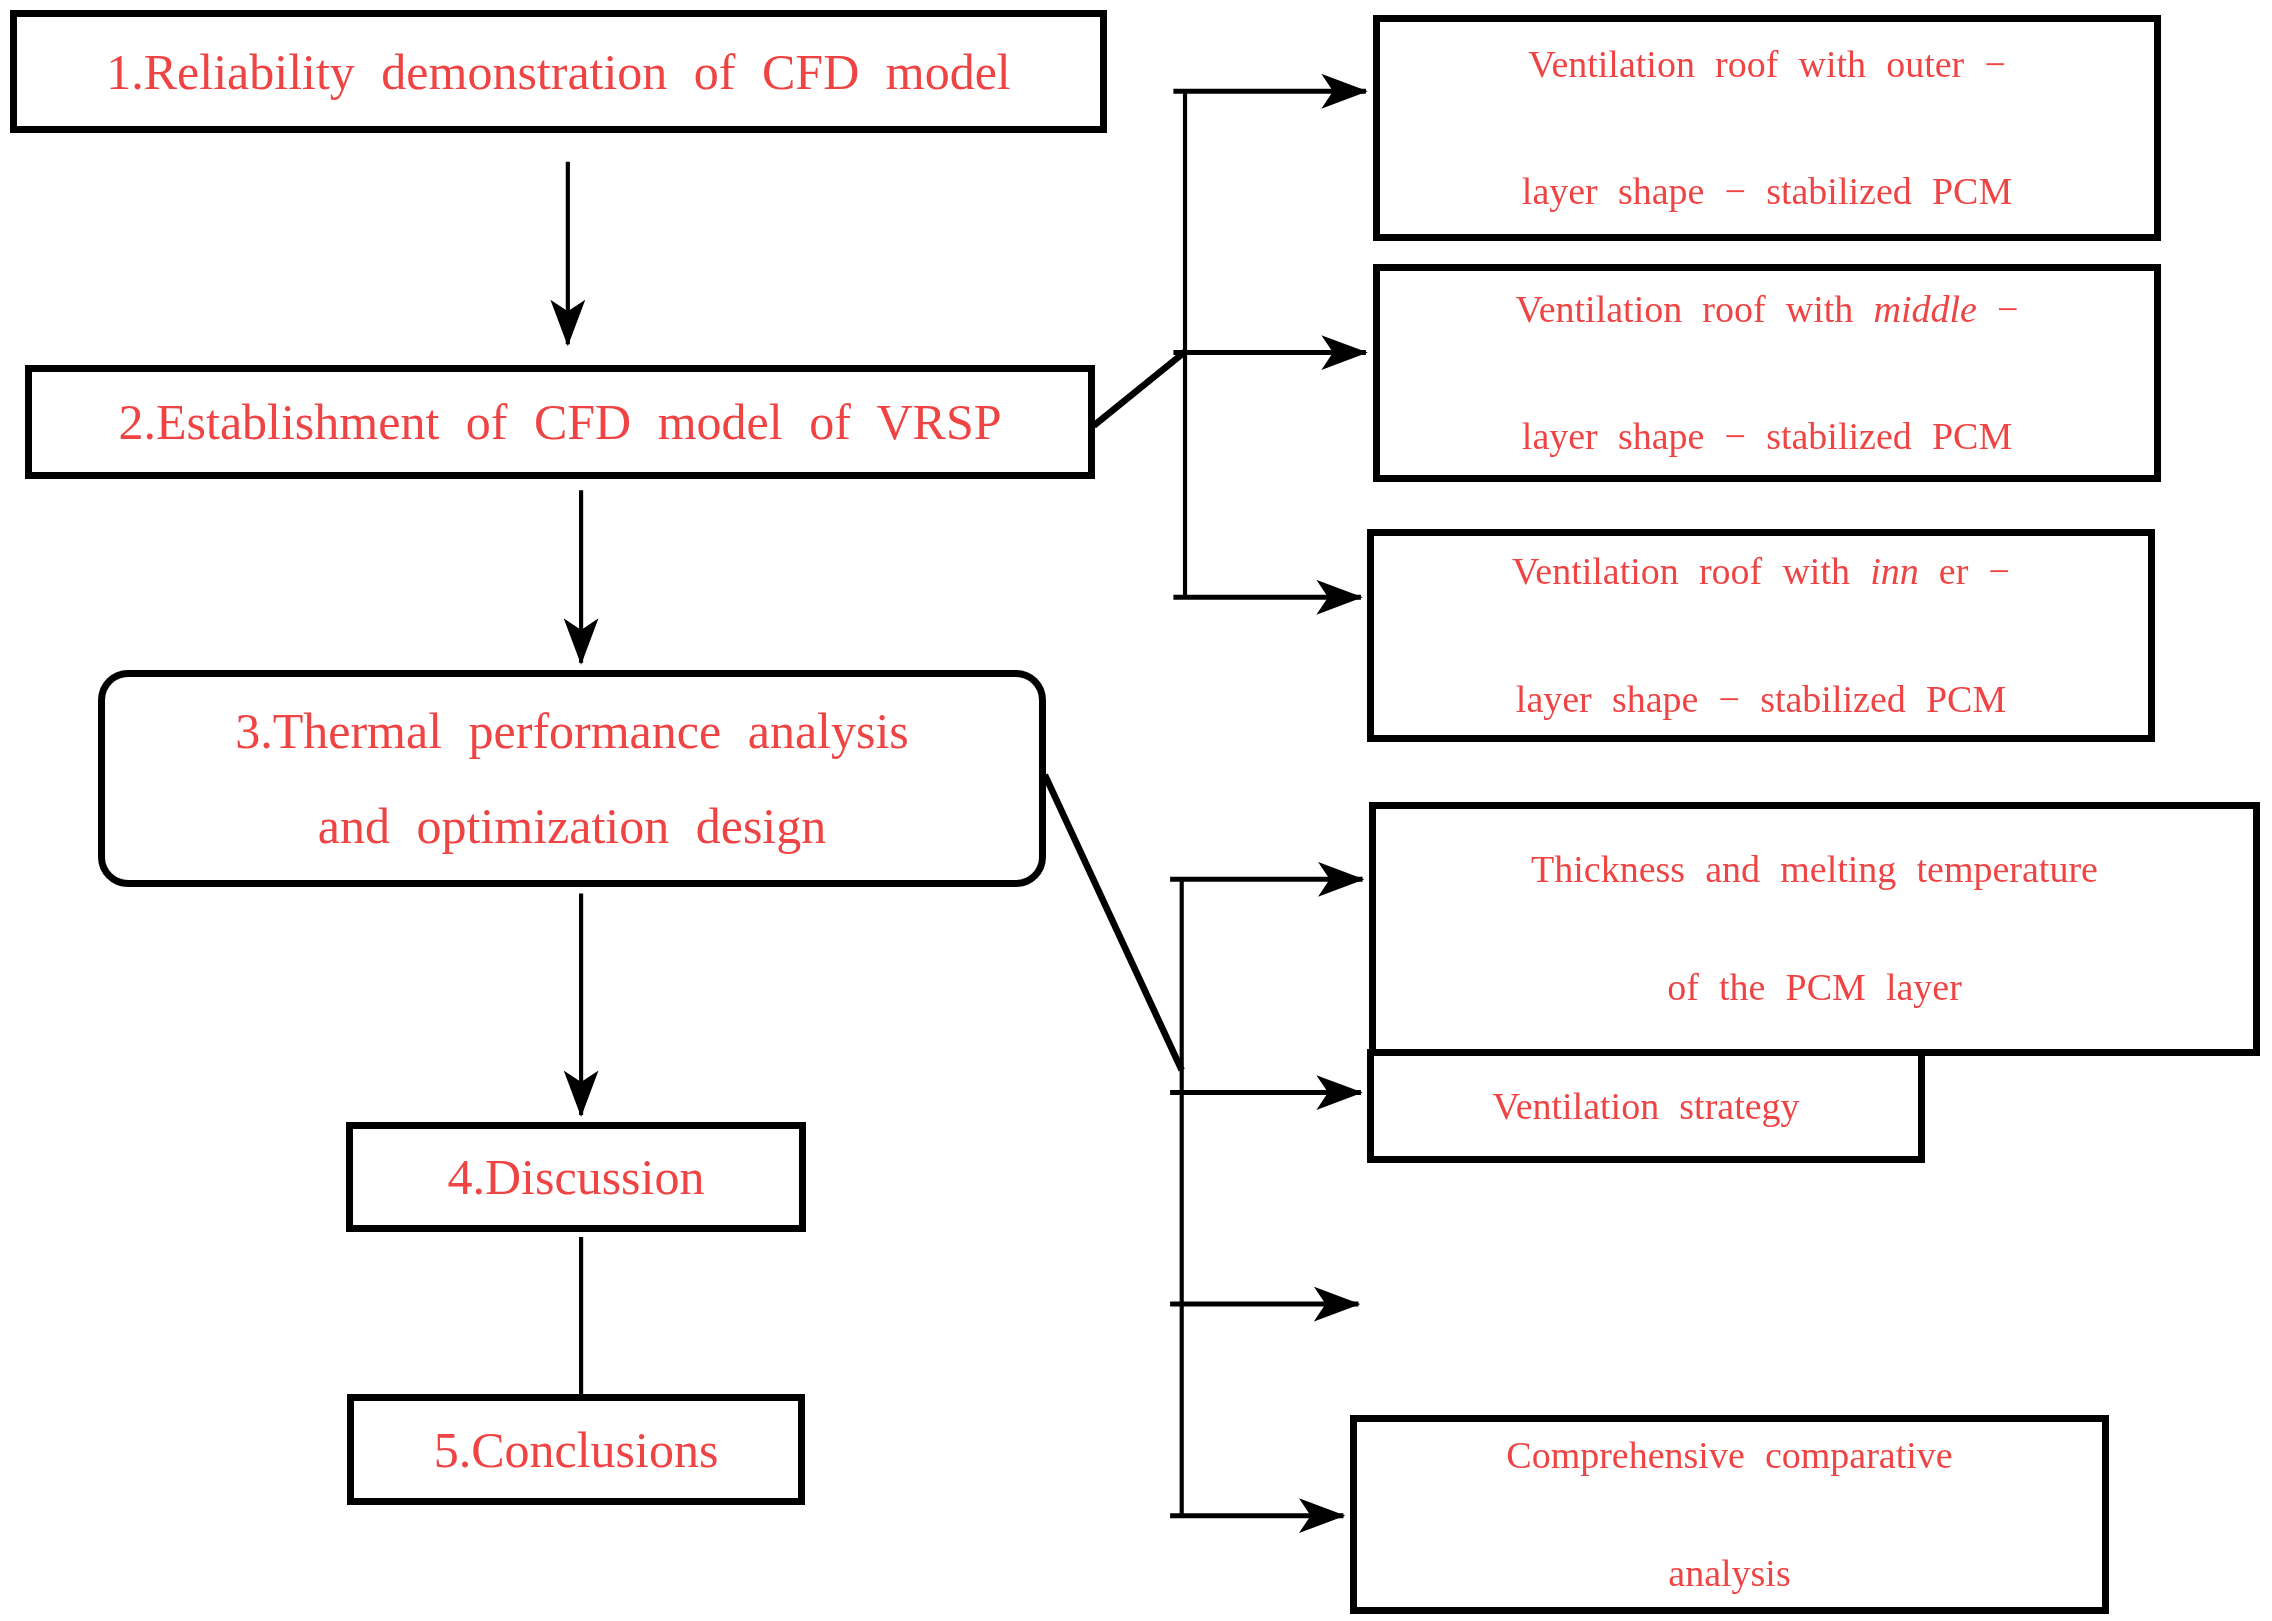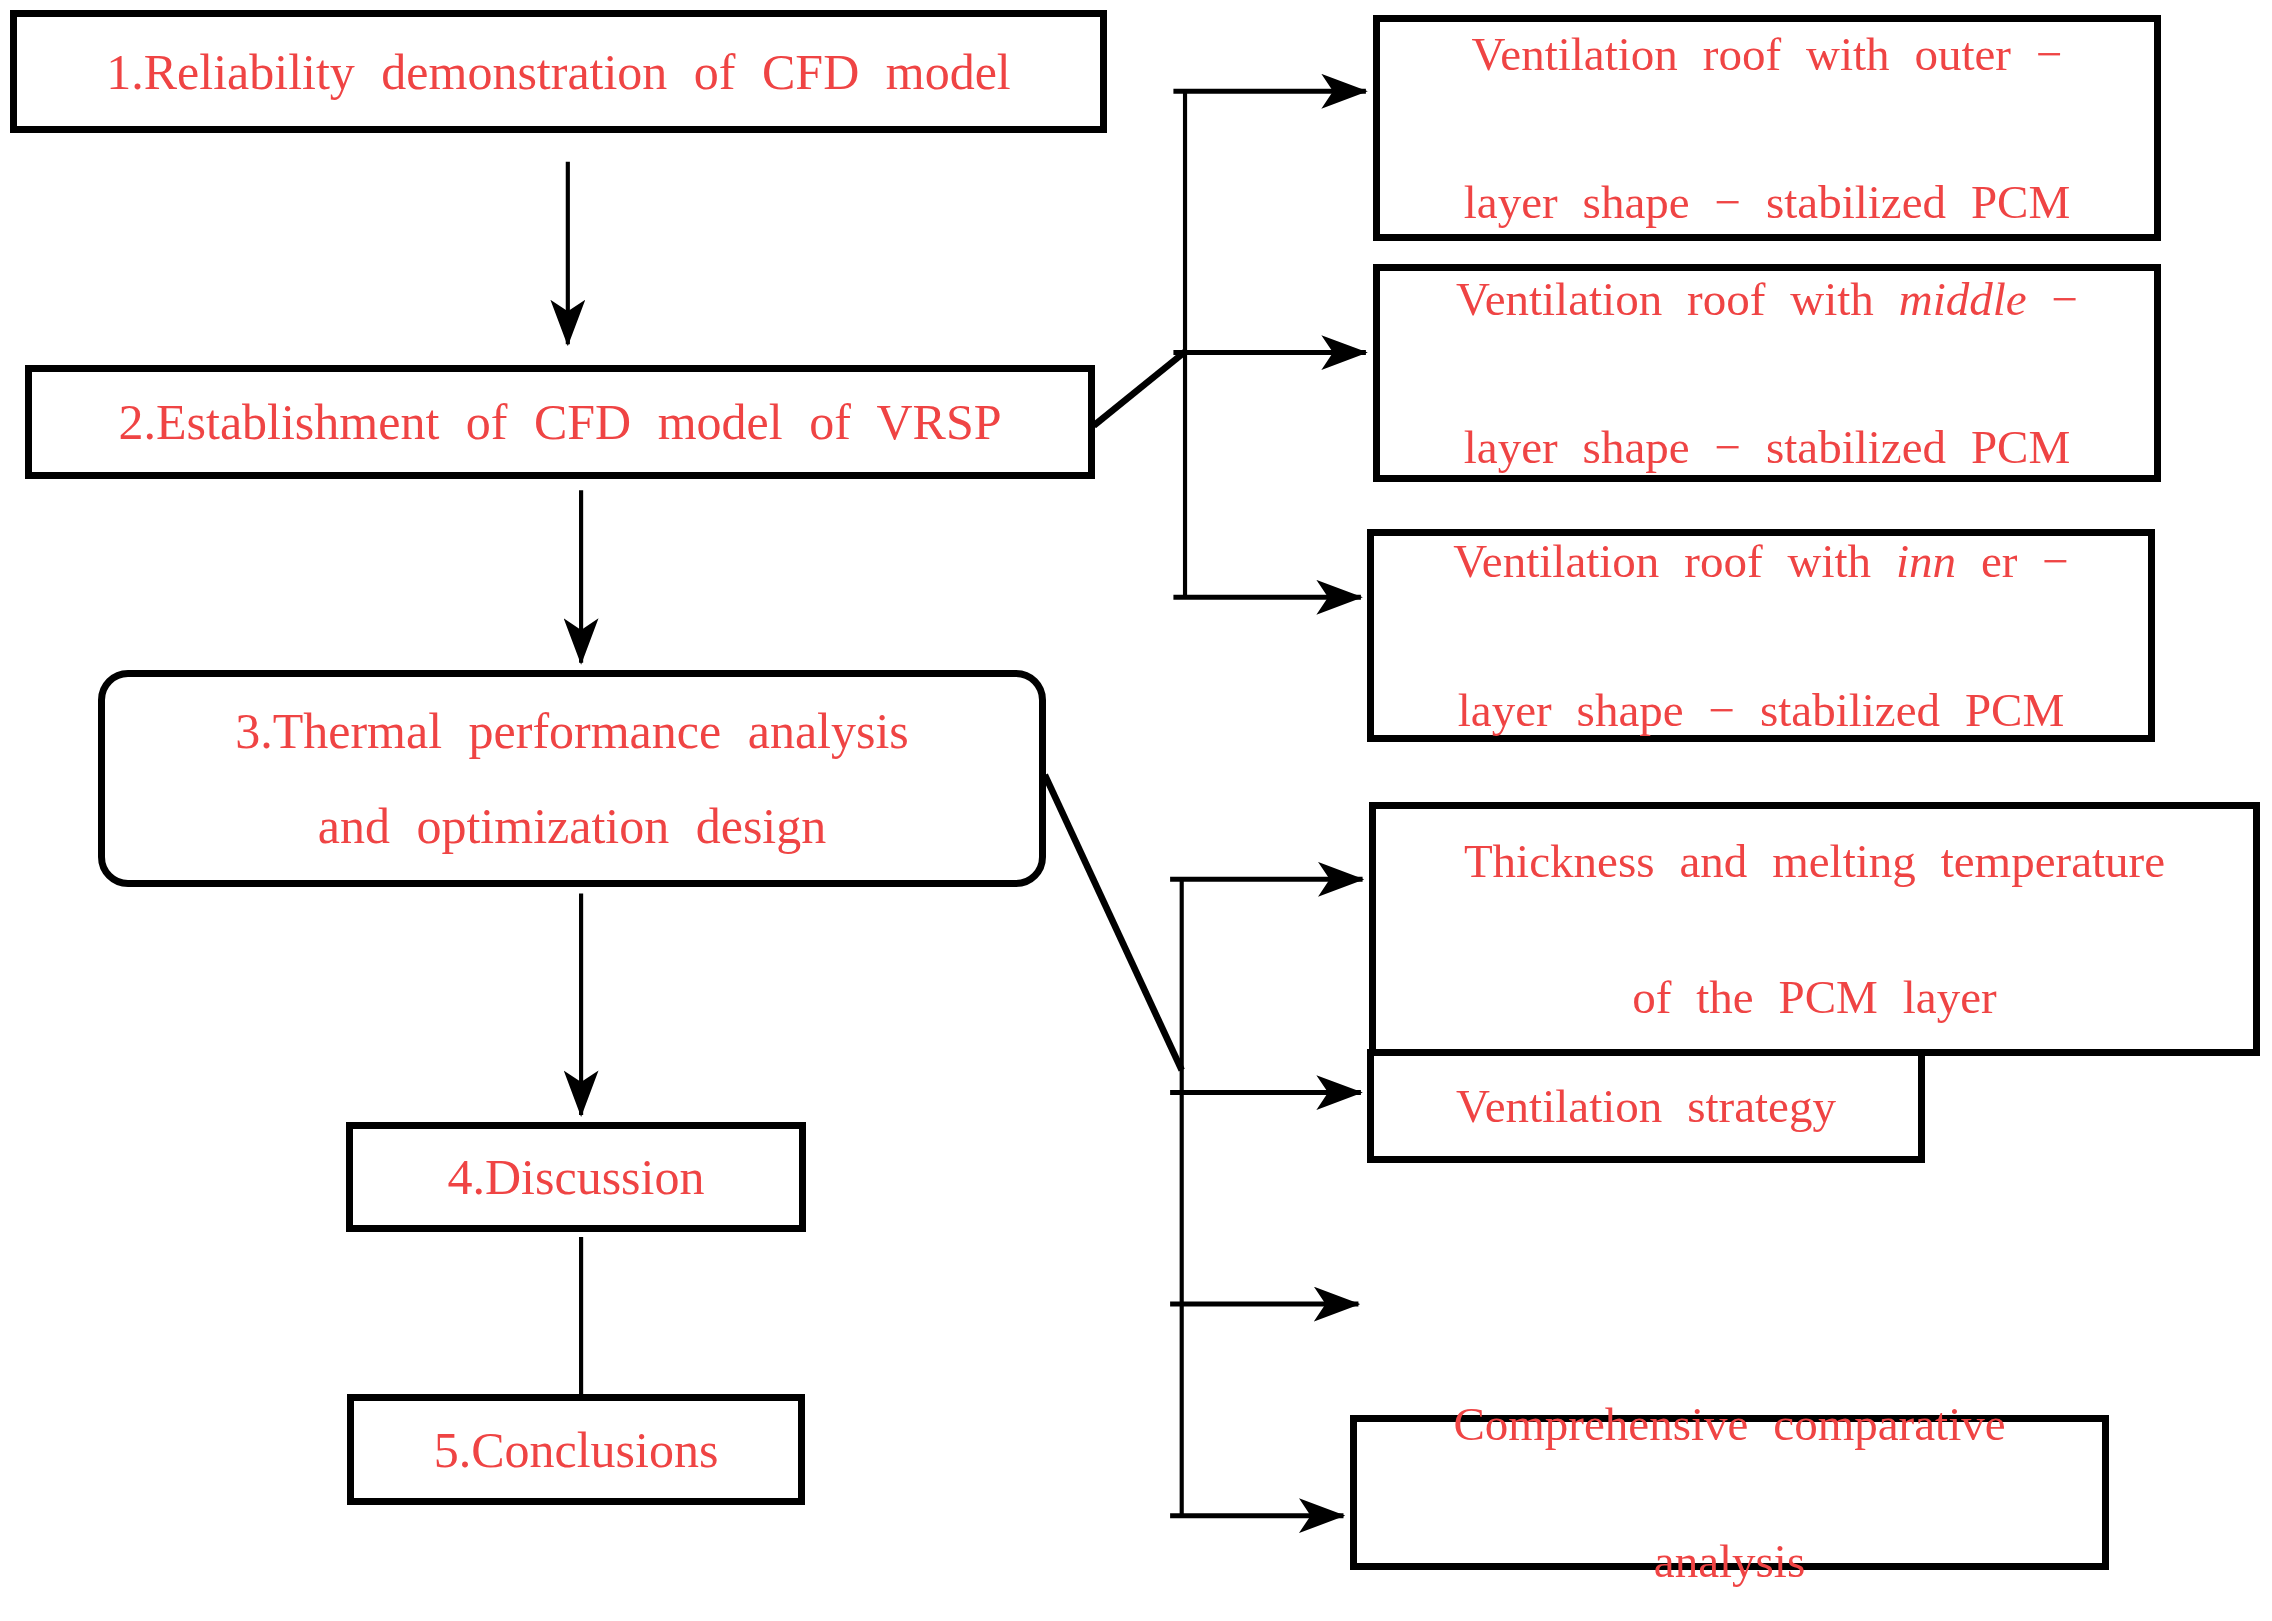--- a/index.html
+++ b/index.html
@@ -23,21 +23,21 @@
     background:#ffffff;
     display:flex;
     flex-direction:column;
     align-items:center;
     justify-content:center;
     text-align:center;
     white-space:nowrap;
     word-spacing:0.28em;
   }
   .fs-left{font-size:50px;}
-  .fs-right{font-size:47px;gap:40px;}
+  .fs-right{font-size:38px;gap:40px;}
   .lh-a{line-height:2.3;}
   .lh-b{line-height:2.05;}
   .lh-c{line-height:1.9;}
   .it{font-style:italic;}
   .line{display:block;}
 </style>
 </head>
 <body>
 
 <div class="canvas">
@@ -107,19 +107,19 @@
   <div class="box fs-right lh-b" style="left:1369px;top:802px;width:891px;height:254px;">
     <span class="line">Thickness and melting temperature</span>
     <span class="line">of the PCM layer</span>
   </div>
 
   <div class="box fs-right" style="left:1367px;top:1049px;width:558px;height:114px;">
     <span class="line">Ventilation strategy</span>
   </div>
 
 
-  <div class="box fs-right lh-b" style="left:1350px;top:1415px;width:759px;height:155px;">
+  <div class="box fs-right lh-b" style="left:1350px;top:1415px;width:759px;height:199px;">
     <span class="line">Comprehensive comparative</span>
     <span class="line">analysis</span>
   </div>
 
 </div>
 
 
 </body></html>

